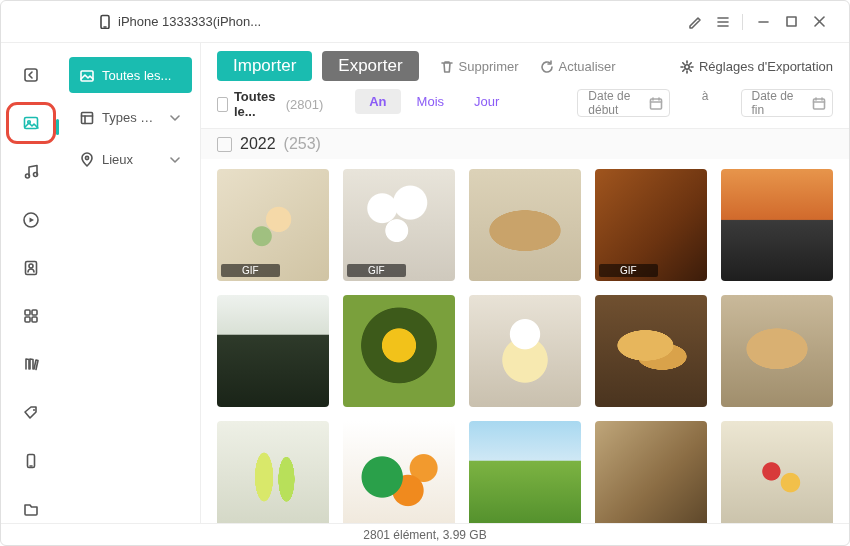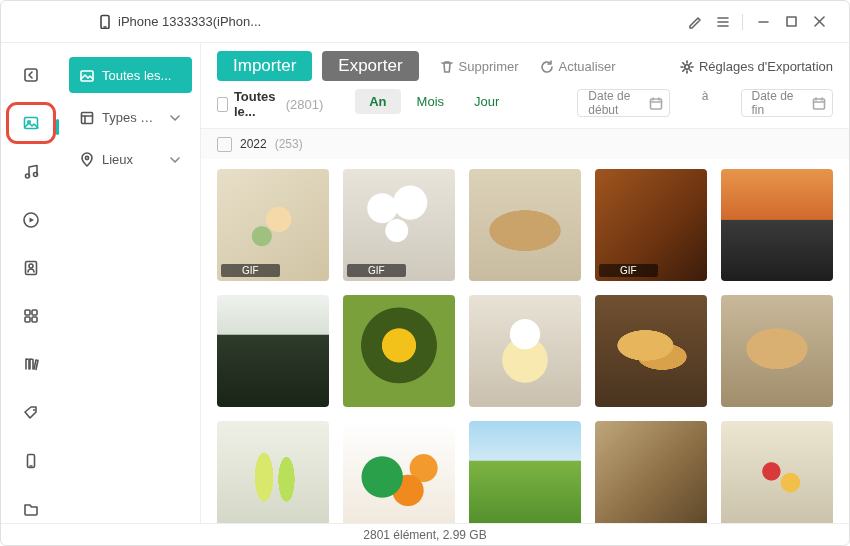--- a/index.html
+++ b/index.html
@@ -31,28 +31,28 @@
 .btn.primary { background:#1abcb0; color:#fff; }
 .btn.grey { background:#737373; color:#fff; }
 .tool-link { display:flex; align-items:center; gap:5px; color:#888; cursor:pointer; margin-left:10px; }
 .toolbar .spacer { flex:1; }
 
 .filterbar { height:40px; display:flex; align-items:flex-start; padding:0 16px; gap:32px; border-bottom:1px solid #eee; }
 .check { width:15px; height:15px; border:1px solid #bbb; border-radius:2px; display:inline-block; }
 .filterbar .allsel { display:flex; align-items:center; gap:6px; }
 .filterbar .count { color:#aaa; }
 .seg { display:flex; gap:2px; }
-.seg .s { padding:5px 14px; border-radius:4px; cursor:pointer; color:#15803d; }
+.seg .s { padding:5px 14px; border-radius:4px; cursor:pointer; color:#8b5cf6; }
 .seg .s.on { background:#ececec; font-weight:600; }
 .filterbar .spacer { flex:1; }
 .dateinp { height:28px; border:1px solid #e0e0e0; border-radius:4px; padding:0 28px 0 10px; width:108px; color:#888; font-size:12px; position:relative; background:#fff; display:flex; align-items:center; }
 .dateinp .cal { position:absolute; right:6px; color:#aaa; }
 .to { color:#888; font-size:12px; }
 
-.yearbar { height:30px; background:#fafafa; display:flex; align-items:center; padding:0 16px; gap:8px; font-size:12px;text-align:right; }
+.yearbar { height:30px; background:#fafafa; display:flex; align-items:center; padding:0 16px; gap:8px; font-size:16px;text-align:right; }
 .yearbar .yc { color:#aaa; }
 
 .grid-wrap { flex:1; overflow:auto; padding:10px 16px; }
 .grid { display:grid; grid-template-columns:repeat(5,1fr); gap:14px; }
 .thumb { aspect-ratio:1/1; border-radius:4px; position:relative; overflow:hidden; }
 .thumb .badge { position:absolute; left:4px; bottom:4px; background:rgba(0,0,0,.55); color:#fff; font-size:10px; padding:1px 21px; border-radius:2px; }
 
 
 .p1{background:radial-gradient(circle at 55% 45%,#f5d9a8 14%,transparent 15%),radial-gradient(circle at 40% 60%,#a0c080 10%,transparent 11%),linear-gradient(145deg,#e8dfc8,#d0c4a4);}
 .p2{background:radial-gradient(circle at 35% 35%,#fff 14%,transparent 15%),radial-gradient(circle at 60% 30%,#fff 16%,transparent 17%),radial-gradient(circle at 48% 55%,#fff 13%,transparent 14%),linear-gradient(#e8e4da,#cfc9bd);}
@@ -309,14 +309,14 @@
           <div class="thumb p13"></div>
           <div class="thumb p14"></div>
           <div class="thumb p15"></div>
         </div>
     </div>
 
   </div>
 </div>
 
 <div class="statusbar">
-  <span>2801 élément, 2.99 GB</span>
+  <span>2801 élément, 3.99 GB</span>
 </div>
 
 </body></html>

